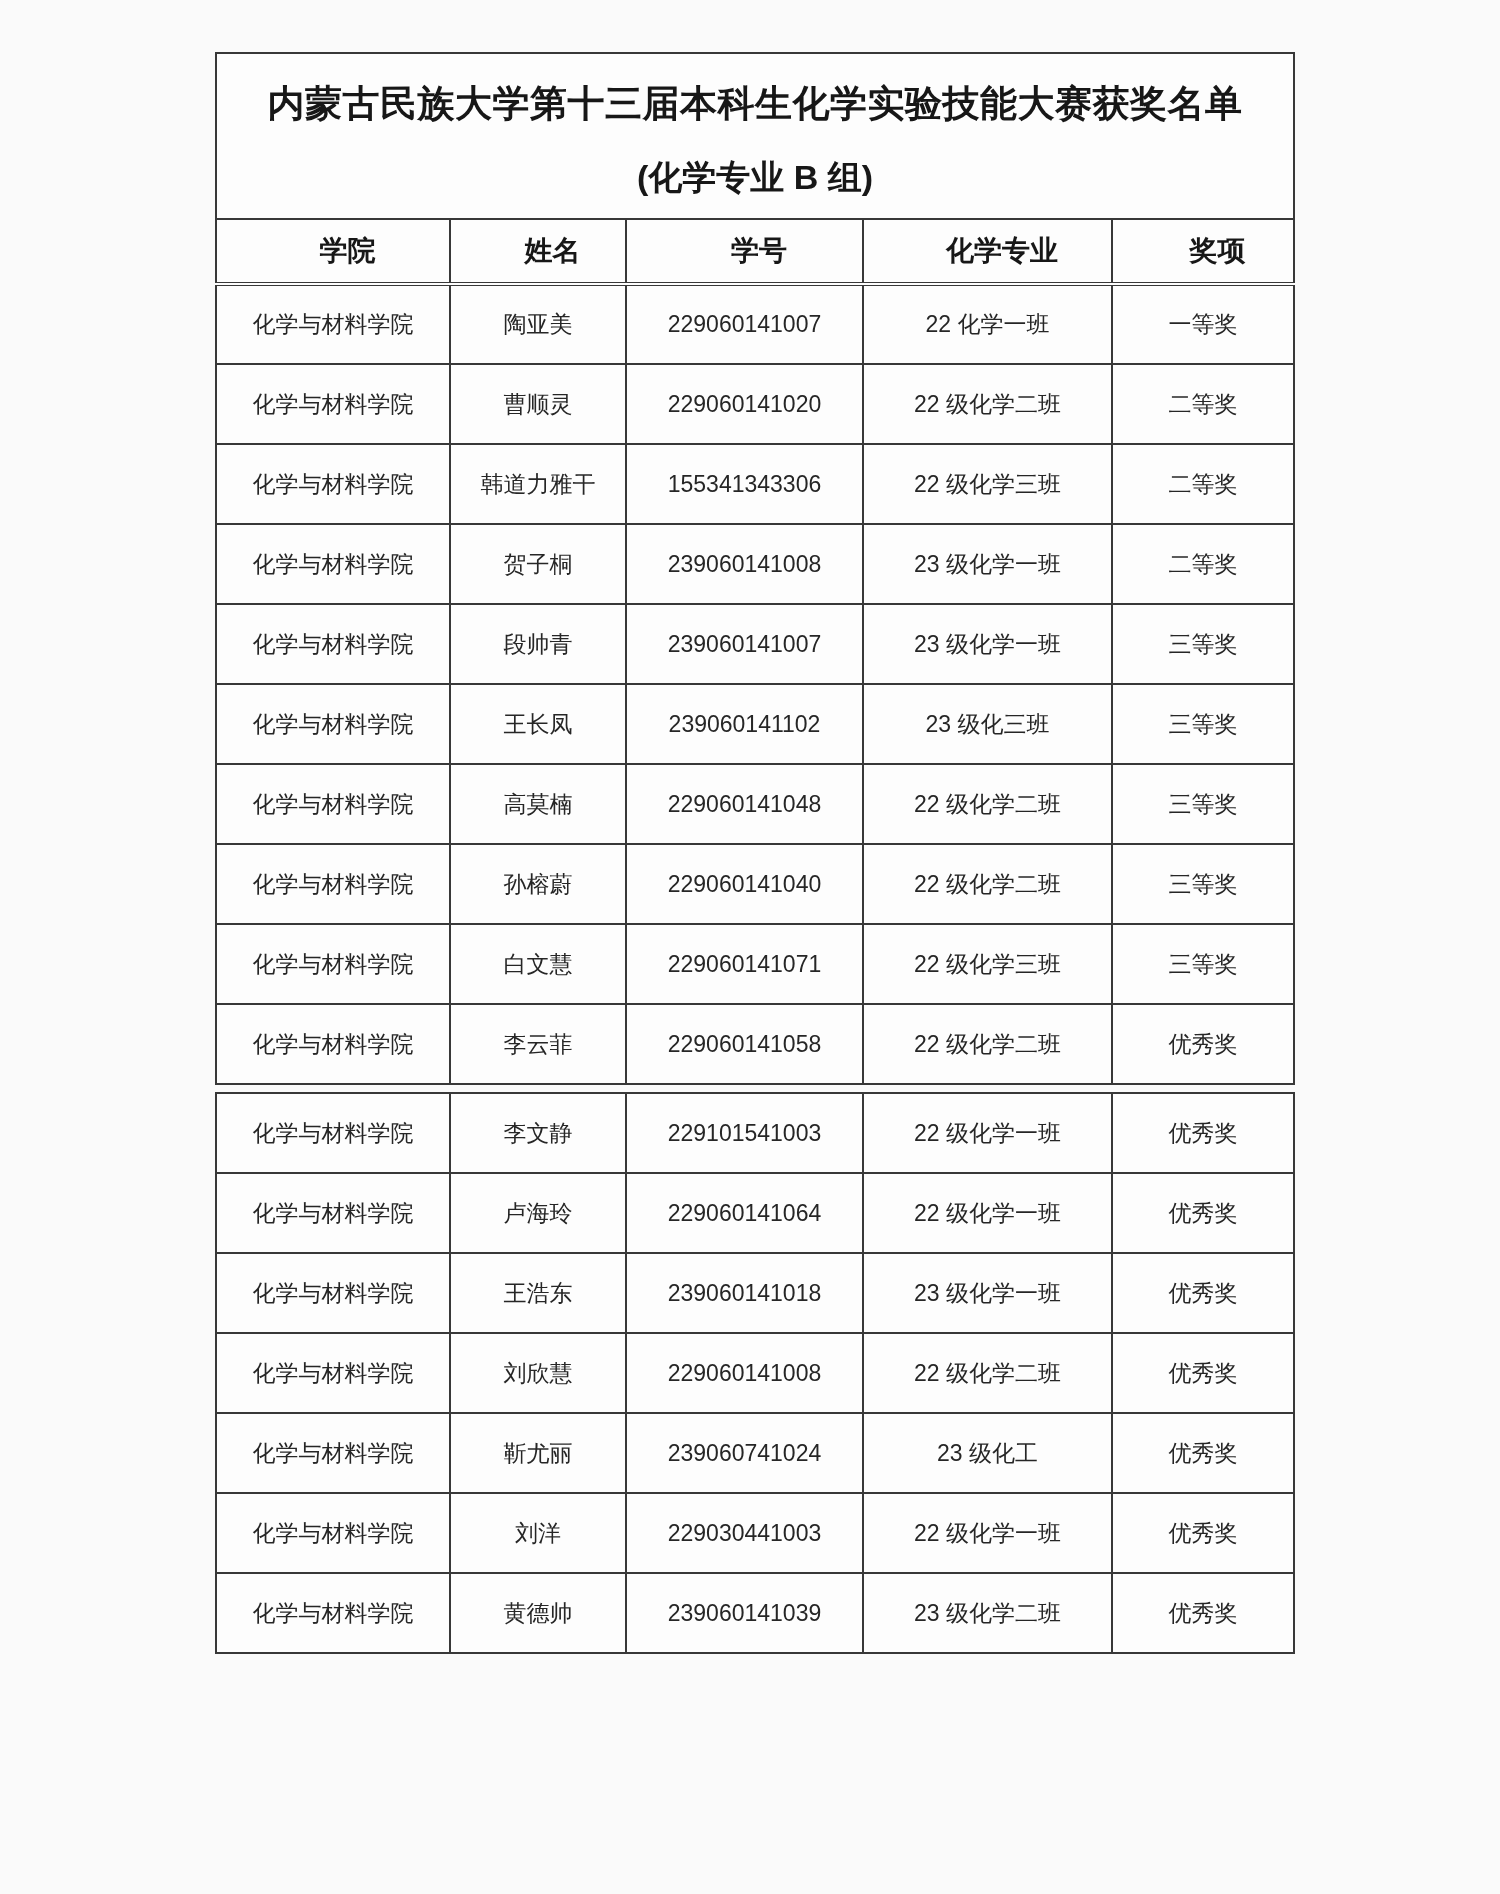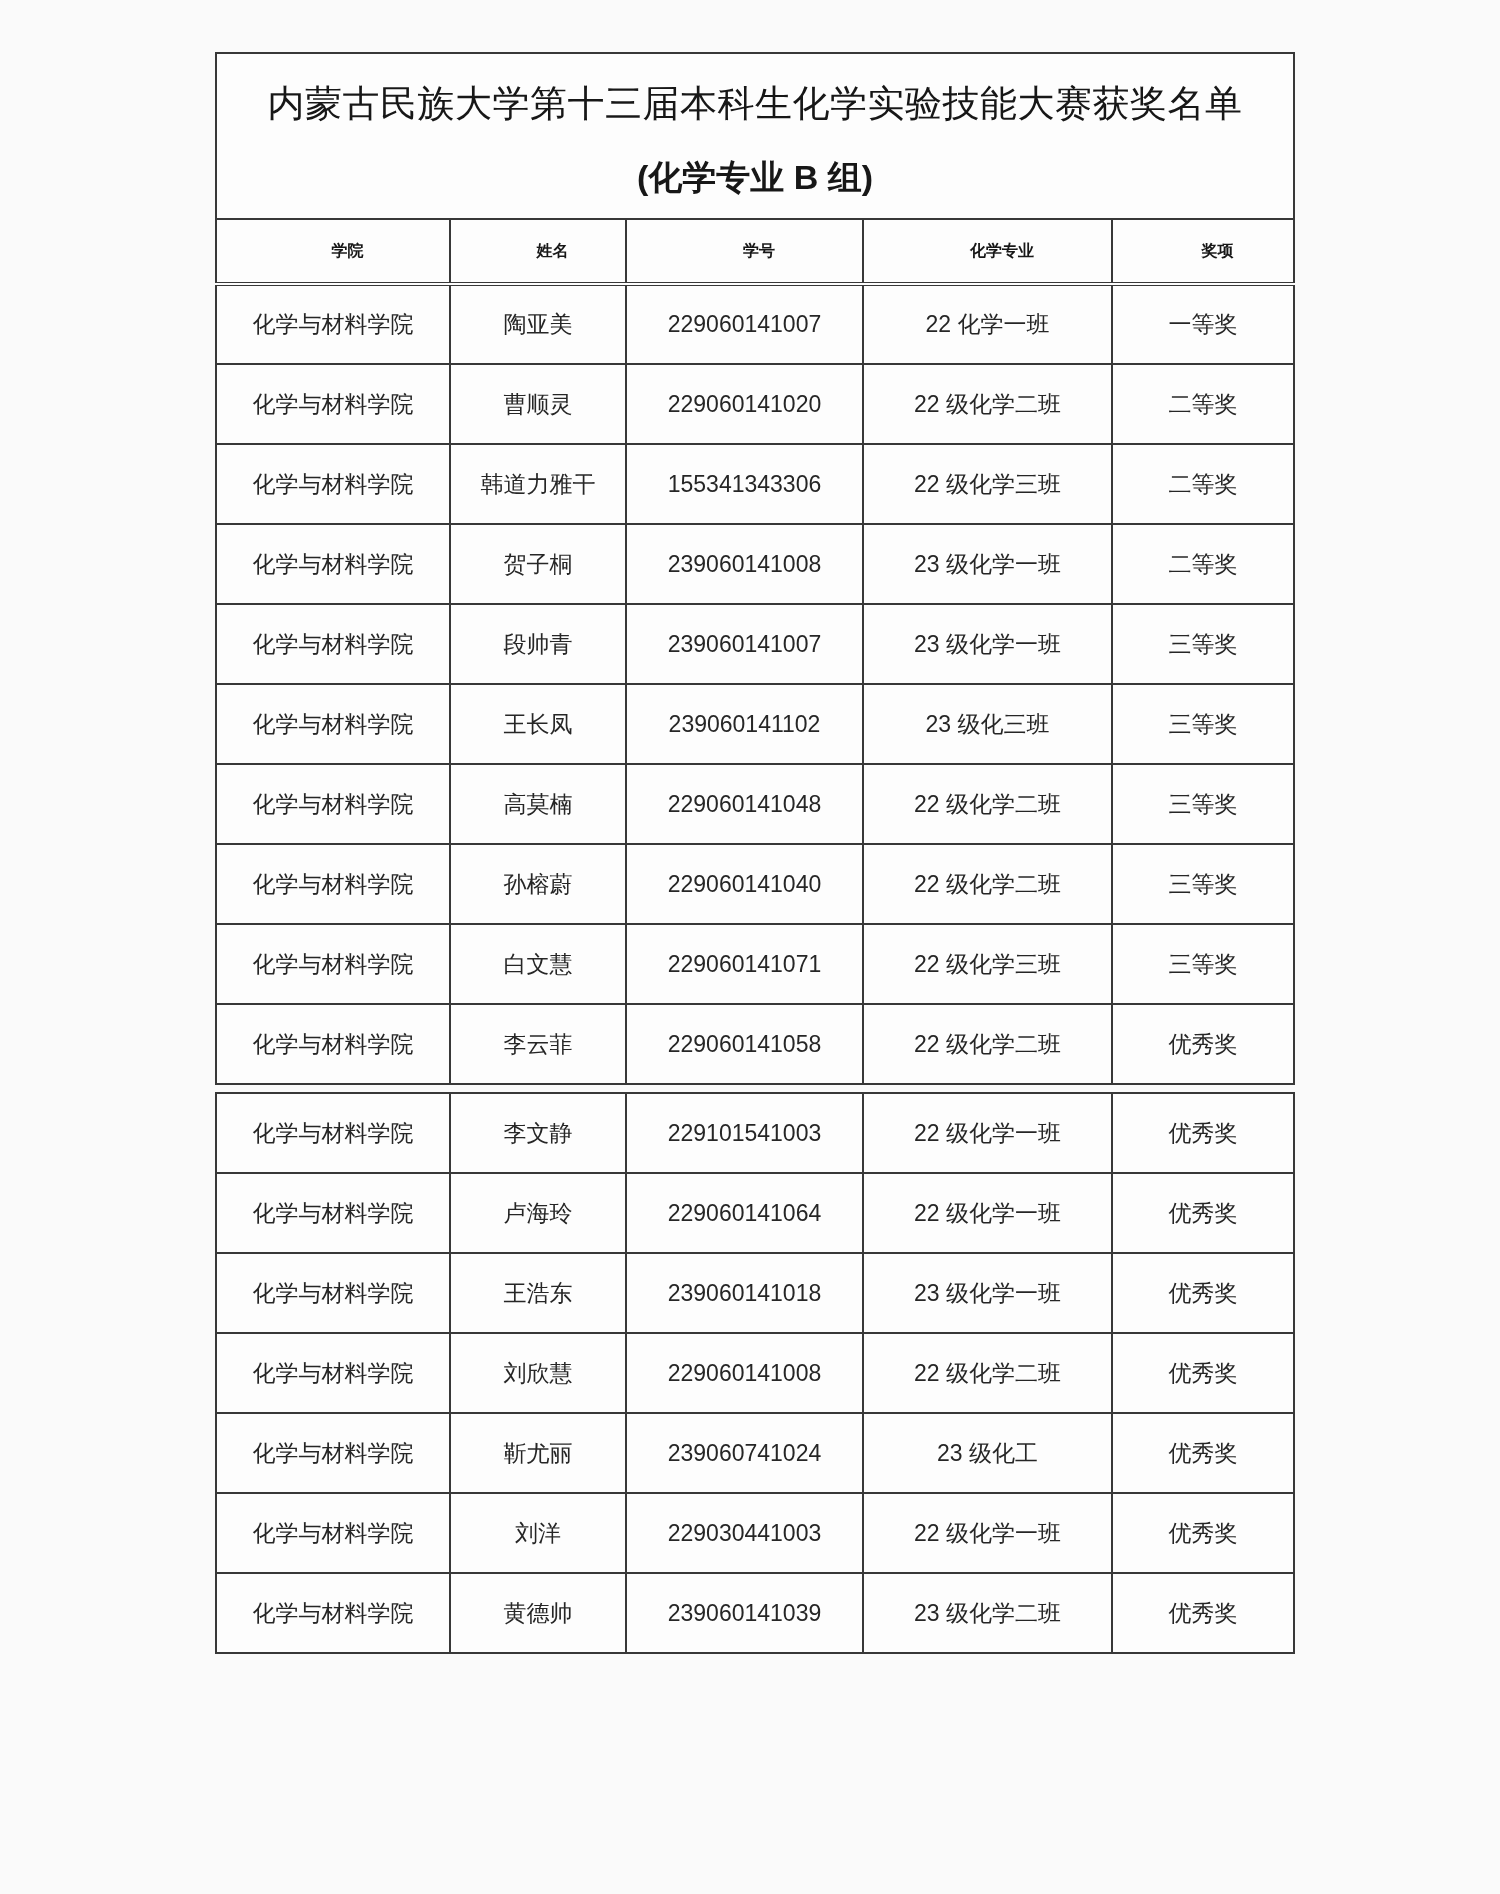--- a/index.html
+++ b/index.html
@@ -30,29 +30,29 @@
     text-align:center;vertical-align:middle;
     overflow:hidden;white-space:nowrap;
     color:var(--text);
   }
   .title-cell{height:166px;}
   .title-stack{
     display:flex;flex-direction:column;align-items:center;justify-content:center;
     gap:38px;height:100%;padding-top:6px;
   }
   .doc-title{
-    font-size:37px;font-weight:400;color:var(--heading-text);
+    font-size:37px;font-weight:700;color:var(--heading-text);
     letter-spacing:0.5px;line-height:1;
   }
   .doc-subtitle{
     font-size:34px;font-weight:700;color:var(--heading-text);
     line-height:1;
   }
   table.award-table th{
-    height:65px;font-size:16px;font-weight:700;color:var(--heading-text);
+    height:65px;font-size:28px;font-weight:700;color:var(--heading-text);
     border-bottom:4px double var(--border);
     padding-left:29px;
   }
   table.award-table tbody td{
     height:80px;font-size:23px;font-weight:400;
   }
   .table-2{margin-top:7px;}
 </style>
 </head>
 <body>

